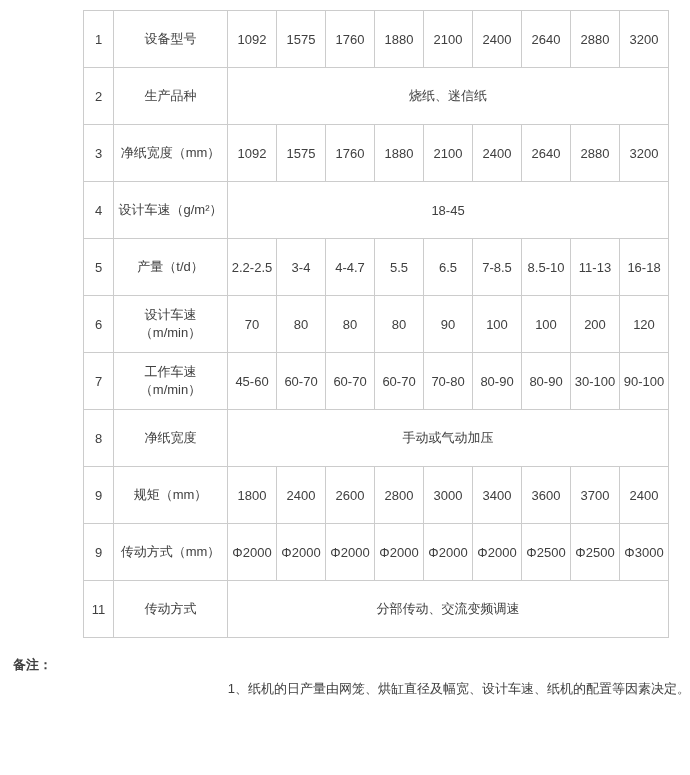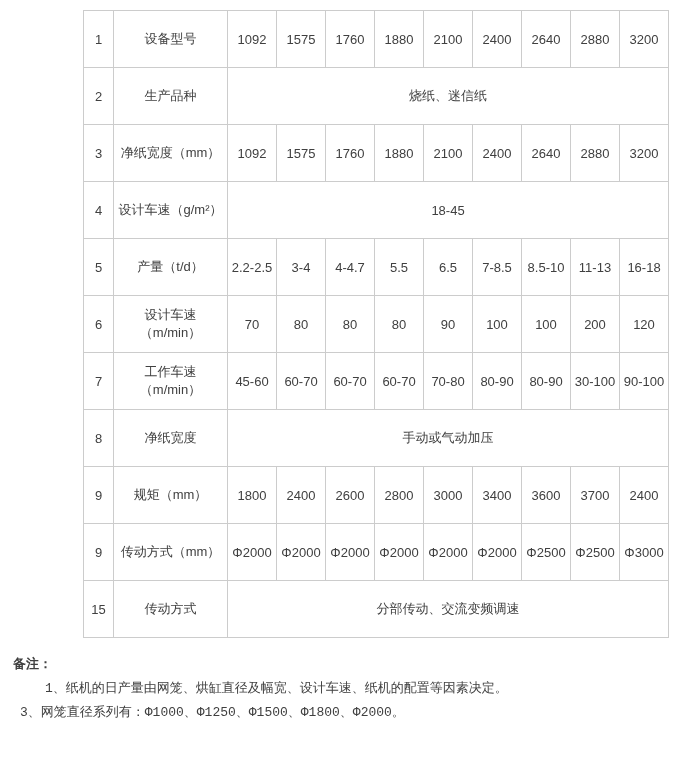--- a/index.html
+++ b/index.html
@@ -35,30 +35,30 @@
     overflow: hidden;
   }
   .spec-table td.label {
     font-weight: normal;
   }
   .notes {
     margin: 15px 0 0 13px;
     font-size: 13px;
     line-height: 24px;
     color: #404040;
-    font-family: Liberation Mono, monospace;
   }
   .notes-heading {
     font-weight: bold;
   }
   .note-item {
     padding-left: 7px;
   }
   .note-item:first-child {
     padding-left: 32px;
+    text-align: right;
   }
 </style>
 </head>
 <body>
 
 <table class="spec-table">
   <colgroup>
     <col class="c-num">
     <col class="c-label">
     <col class="c-val">
@@ -172,26 +172,25 @@
         <td class="val">Φ2000</td>
         <td class="val">Φ2000</td>
         <td class="val">Φ2000</td>
         <td class="val">Φ2000</td>
         <td class="val">Φ2000</td>
         <td class="val">Φ2500</td>
         <td class="val">Φ2500</td>
         <td class="val">Φ3000</td>
       </tr>
       <tr>
-        <td class="num">15</td>
+        <td class="num">11</td>
         <td class="label">传动方式</td>
         <td class="val" colspan="9">分部传动、交流变频调速</td>
       </tr>
     </tbody>
 </table>
 
 <div class="notes">
   <div class="notes-heading">备注：</div>
   <div>
       <div class="note-item">1、纸机的日产量由网笼、烘缸直径及幅宽、设计车速、纸机的配置等因素决定。</div>
-      <div class="note-item">3、网笼直径系列有：Φ1000、Φ1250、Φ1500、Φ1800、Φ2000。</div>
     </div>
 </div>
 
 </body></html>

